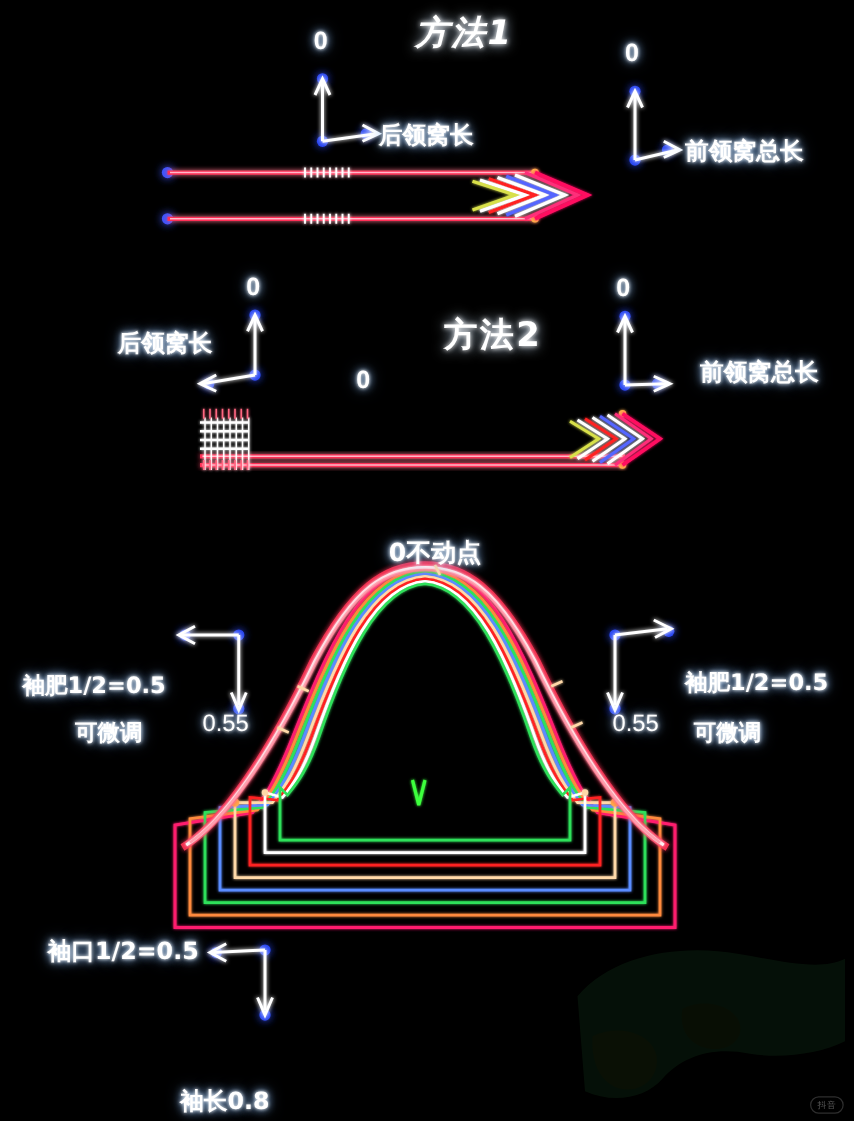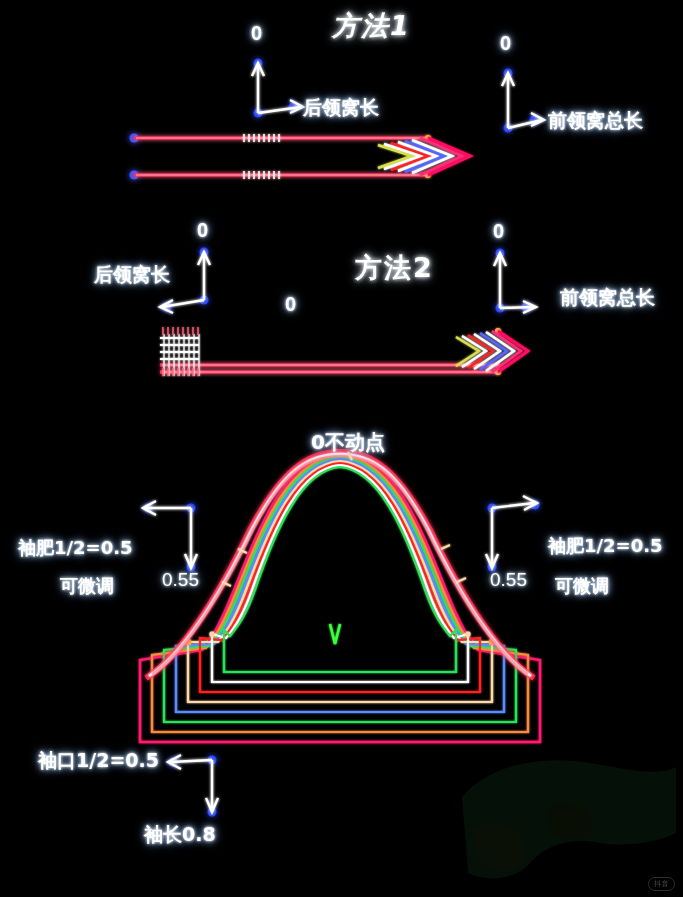--- a/index.html
+++ b/index.html
@@ -372,21 +372,21 @@
 
   <div class="lbl cn t-meas" style="left:18px;top:500px;">袖肥1/2=0.5</div>
   <div class="lbl cn t-meas" style="left:60px;top:538px;">可微调</div>
   <div class="lbl t-num" style="left:162px;top:569px;">0.55</div>
 
   <div class="lbl cn t-meas" style="left:548px;top:498px;">袖肥1/2=0.5</div>
   <div class="lbl cn t-meas" style="left:555px;top:538px;">可微调</div>
   <div class="lbl t-num" style="left:490px;top:569px;">0.55</div>
 
   <div class="lbl cn t-bottom" style="left:38px;top:748px;">袖口1/2=0.5</div>
-  <div class="lbl cn t-bottom" style="left:144px;top:822px;text-align:right;">袖长0.8</div>
+  <div class="lbl cn t-bottom" style="left:144px;top:868px;text-align:right;">袖长0.8</div>
 
   <svg id="watermark" viewBox="0 0 233 160">
     <path d="M12,60 C40,26 96,18 140,26 C176,32 206,40 226,30
              L226,96 C206,106 176,110 150,106 C120,100 96,108 80,126
              C66,142 40,146 18,136 Z" fill="#0e2a14"></path>
     <path d="M24,92 C40,84 62,86 72,100 C80,112 74,130 58,134 C40,138 22,124 24,92 Z" fill="#1a2a0e"></path>
     <path d="M96,70 C112,62 132,66 140,78 C146,88 140,100 126,102 C108,104 92,92 96,70 Z" fill="#16250c"></path>
   </svg>
   <div id="wmtag">抖音</div>
 

